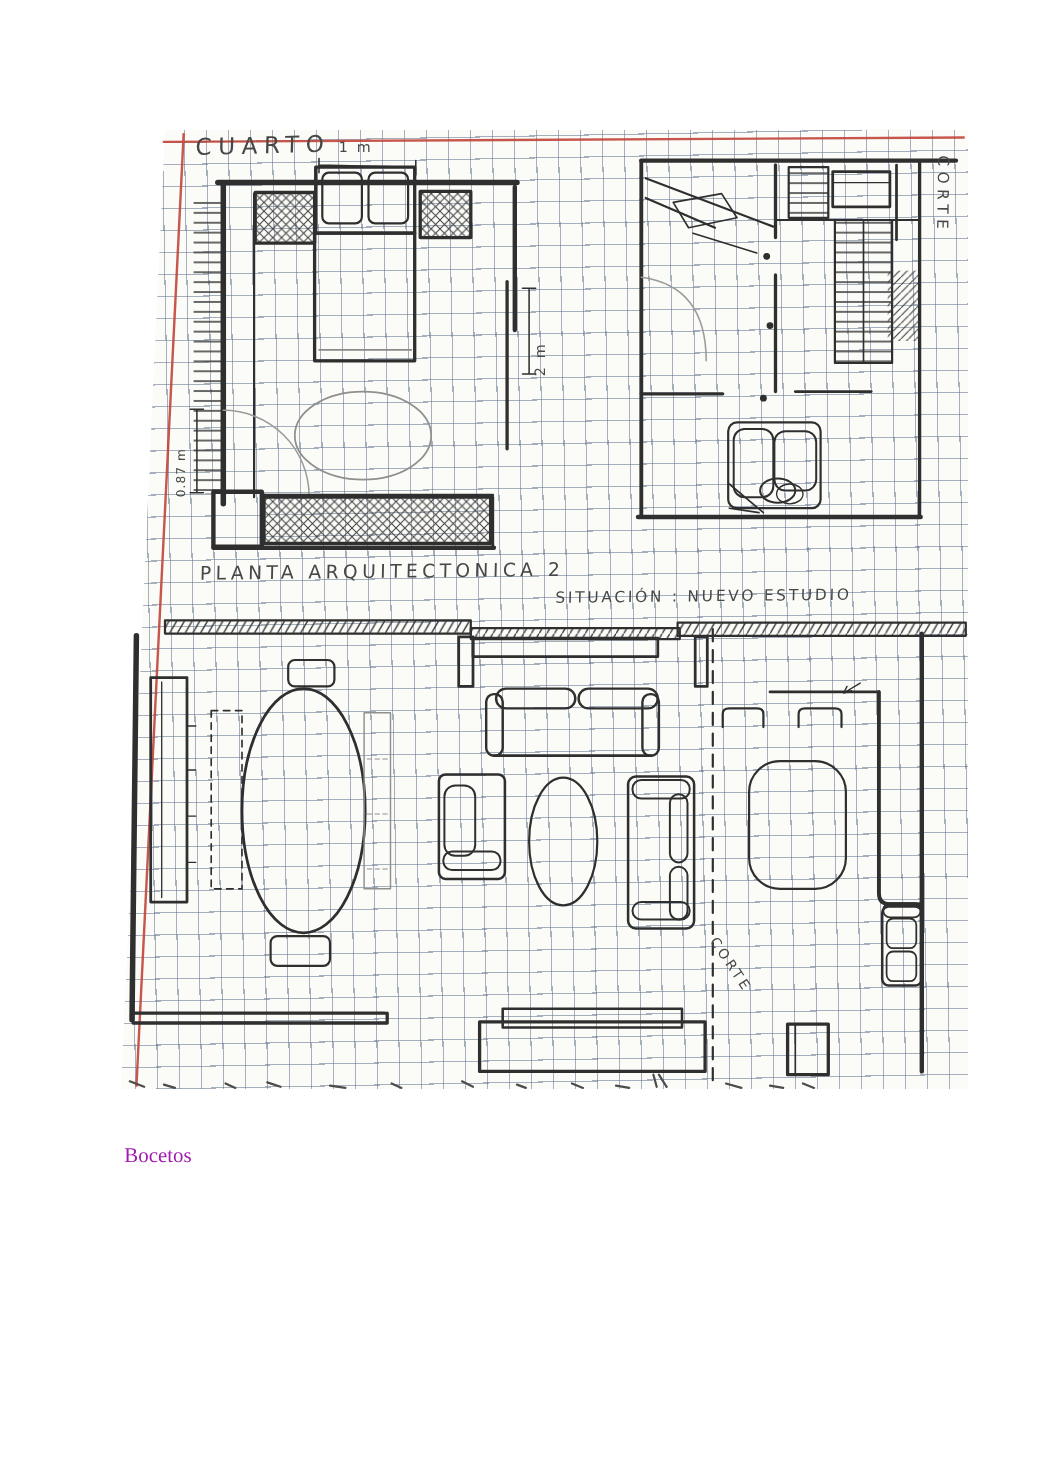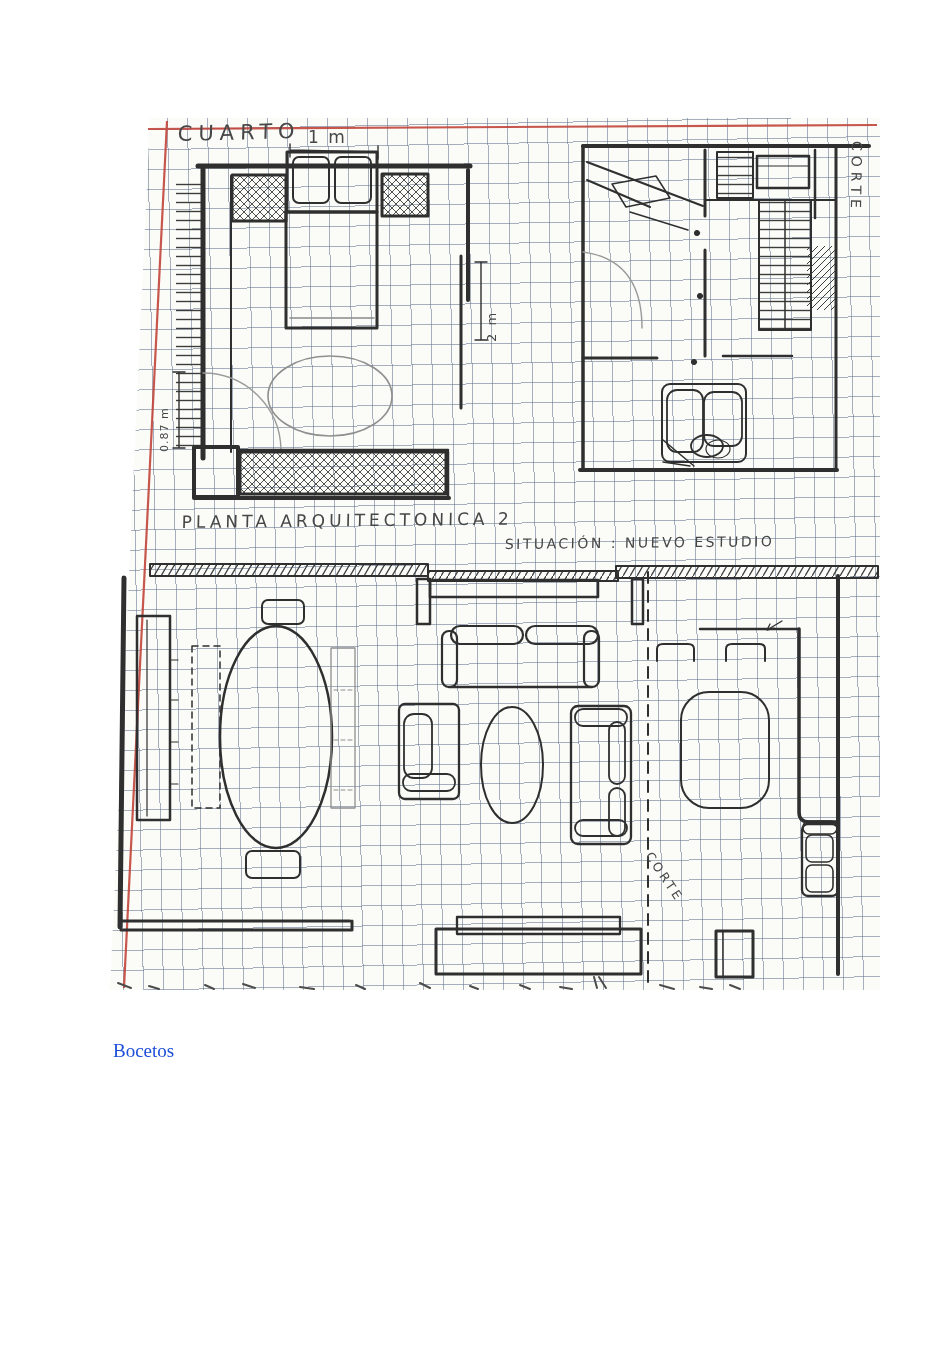--- a/index.html
+++ b/index.html
@@ -22,32 +22,32 @@
       repeating-linear-gradient(to bottom, rgba(96,112,140,.55) 0 1px, transparent 1px 20px);
   }
   svg.overlay{position:absolute;left:0;top:0;z-index:2;}
   
   .hw{
     position:absolute;z-index:3;color:#474747;
     font-family:"DejaVu Sans",sans-serif;white-space:nowrap;
     transform-origin:left top;
   }
   .lbl-cuarto{left:178px;top:122px;font-size:21px;letter-spacing:6px;transform:rotate(-1.5deg) skewX(-3deg);}
-  .lbl-1m{left:308px;top:127px;font-size:17px;letter-spacing:2px;}
+  .lbl-1m{left:308px;top:127px;font-size:13px;letter-spacing:2px;}
   .lbl-2m{left:484px;top:342px;font-size:13px;letter-spacing:2px;transform:rotate(-90deg);}
   .lbl-087m{left:158px;top:452px;font-size:11px;letter-spacing:1px;transform:rotate(-90deg);}
   .lbl-planta{left:182px;top:512px;font-size:17px;letter-spacing:4px;transform:rotate(-0.6deg) skewX(-2deg);}
   .lbl-situacion{left:505px;top:536px;font-size:14px;letter-spacing:2.5px;transform:rotate(-0.6deg) skewX(-2deg);}
   .lbl-corte-v{left:849px;top:141px;font-size:14px;letter-spacing:5px;writing-mode:vertical-rl;transform:rotate(1deg);}
   .lbl-corte-d{left:655px;top:849px;font-size:12.5px;letter-spacing:3px;transform:rotate(56deg);}
   
   .caption{
     position:absolute;left:113px;top:1040px;z-index:3;
     font-family:"Liberation Serif","DejaVu Serif",serif;
-    font-size:19px;color:#1d4ed8;
+    font-size:19px;color:#a21caf;
   }
 </style>
 </head>
 <body>
 
 <div class="scan">
   <div class="grid"></div>
 </div>
 
 <svg class="overlay" width="952" height="1347" viewBox="0 0 952 1347">

